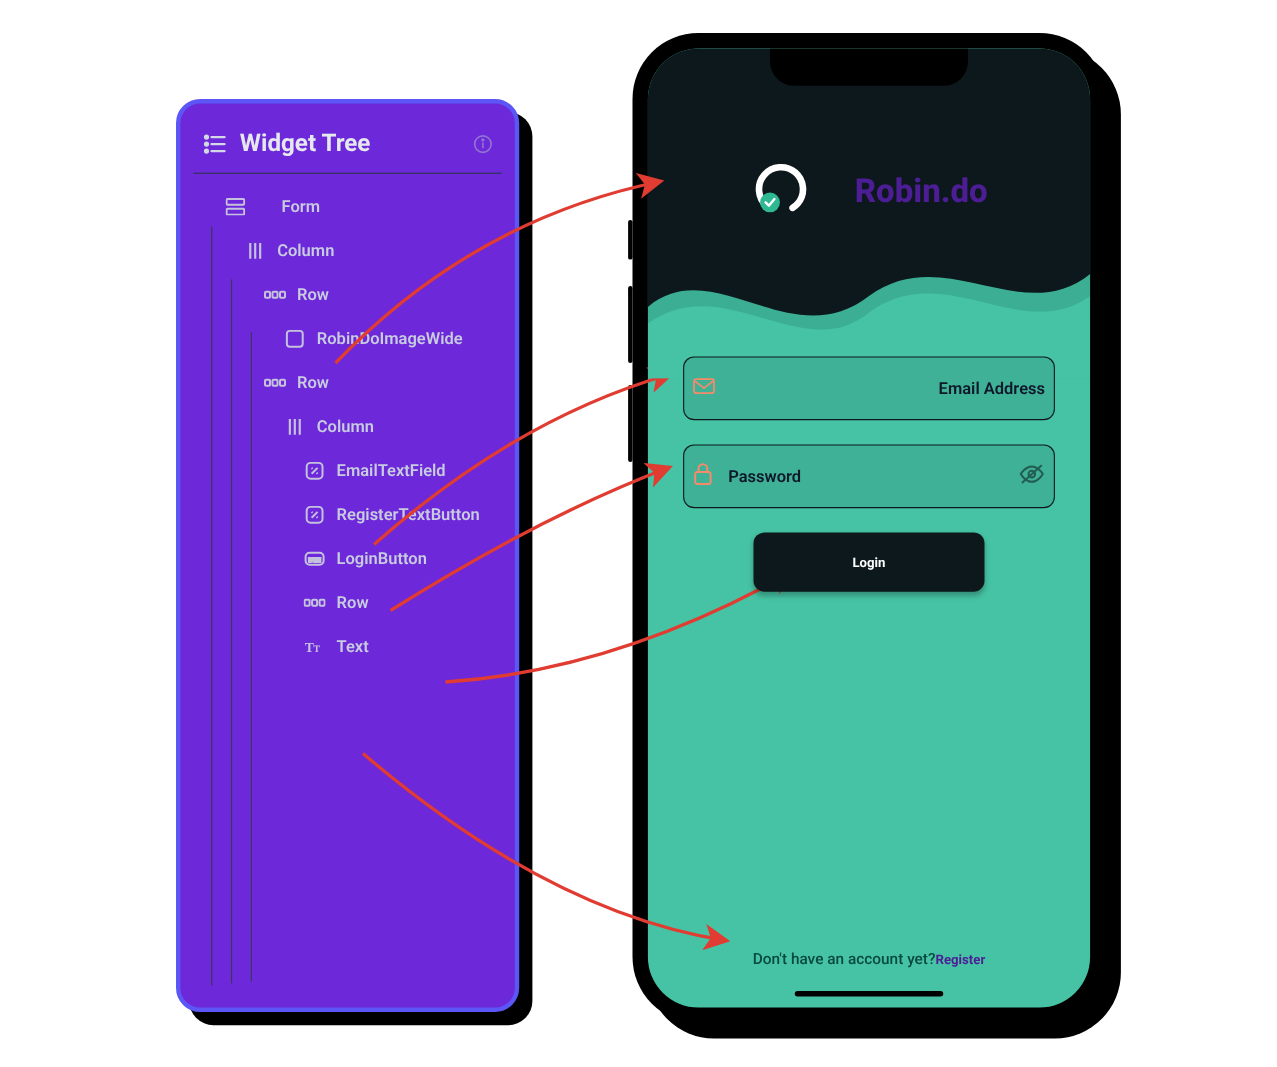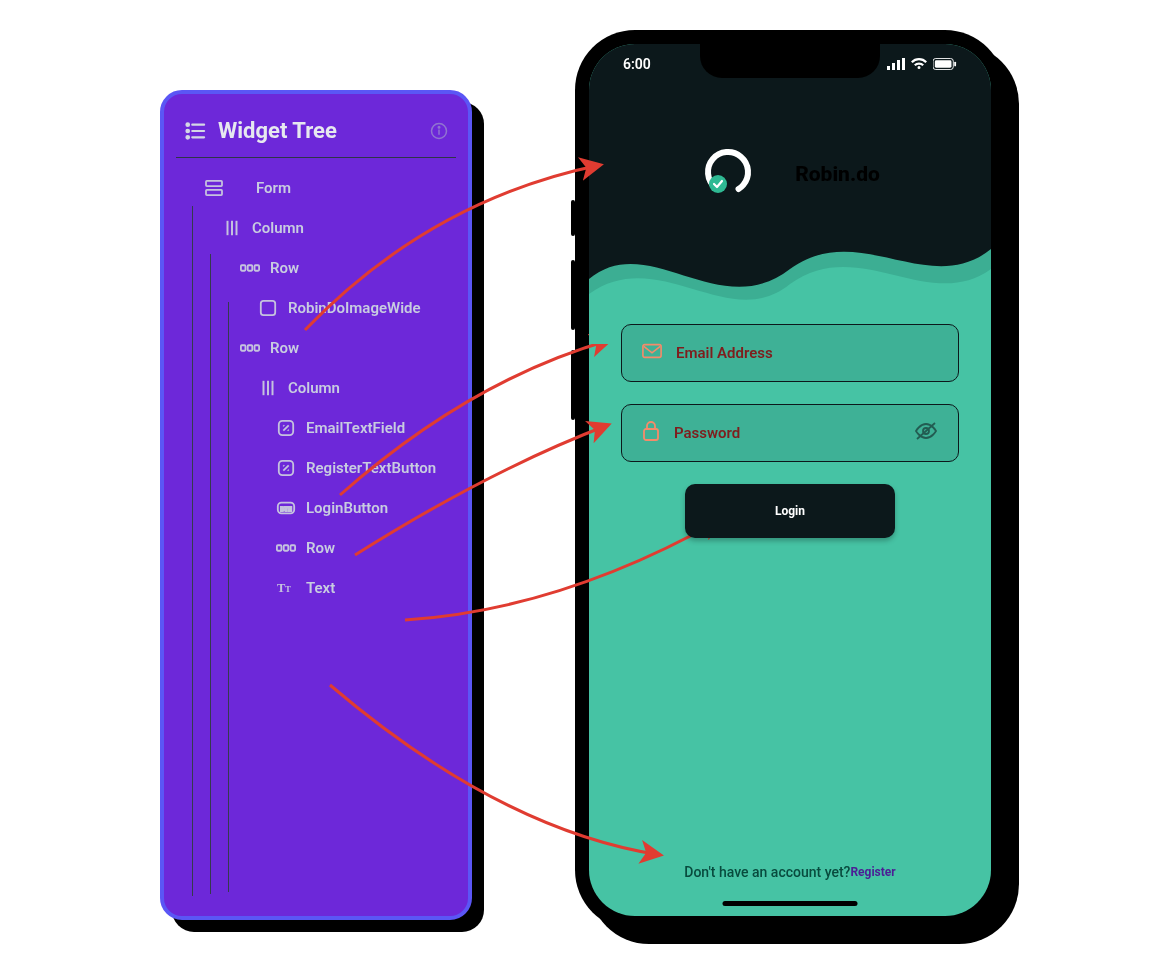--- a/index.html
+++ b/index.html
@@ -133,42 +133,43 @@
     position:absolute;
     top: 100px;
     left:0; right:0;
     display:flex;
     align-items:center;
     justify-content:center;
     gap: 16px;
     z-index:3;
   }
   .logo-row .brand {
-    font-size: 21px;
+    font-size: 30px;
     font-weight: 800;
-    color: #000000;
+    color: #4c1d95;
     margin-left: 23px;
   }
   .form-area {
     position:absolute;
     top: 280px;
     left: 32px; right:32px;
     z-index:3;
   }
   .field {
     border: 1.5px solid #0c181b;
     background: #3eb196;
     border-radius: 10px;
     height: 58px;
     display:flex;
     align-items:center;
-    padding: 0 20px;
+    padding: 0 8px;
     gap: 14px;
     margin-bottom: 22px;
-    color: #7f1d1d;
+    color: #0f172a;
+    justify-content: space-between;
   }
   .field .ph {
     font-size: 15px;
     font-weight:600;
   }
   .login-btn {
     background: #0c181b;
     color: #fff;
     font-size: 12px;
     font-weight: 700;
@@ -370,39 +371,20 @@
 </div>
 
 <div class="phone">
   <div class="side-btn" style="left:-4px; top:170px; width:4px; height:36px;"></div>
   <div class="side-btn" style="left:-4px; top:230px; width:4px; height:70px;"></div>
   <div class="side-btn" style="left:-4px; top:320px; width:4px; height:70px;"></div>
   <div class="side-btn" style="right:-4px; top:250px; width:4px; height:100px;"></div>
 
   <div class="screen">
     <div class="notch"></div>
-    <div class="status-bar">
-      <span>6:00</span>
-      <span class="staticons">
-        <svg width="18" height="12" viewBox="0 0 18 12">
-            <rect x="0" y="8" width="3" height="4" fill="#fff"></rect>
-            <rect x="5" y="5" width="3" height="7" fill="#fff"></rect>
-            <rect x="10" y="2" width="3" height="10" fill="#fff"></rect>
-            <rect x="15" y="0" width="3" height="12" fill="#fff"></rect>
-          </svg>
-        <svg width="16" height="12" viewBox="0 0 16 12" fill="#fff">
-            <path d="M8 11a1.5 1.5 0 100-3 1.5 1.5 0 000 3zM3 6.5a7 7 0 0110 0l-1.6 1.6a4.8 4.8 0 00-6.8 0L3 6.5zM0 3.5a11 11 0 0116 0L14.4 5a8.8 8.8 0 00-12.8 0L0 3.5z"></path>
-          </svg>
-        <svg width="24" height="12" viewBox="0 0 26 12">
-            <rect x="0" y="0" width="22" height="12" rx="3" fill="none" stroke="#fff" stroke-width="1"></rect>
-            <rect x="2" y="2" width="18" height="8" rx="1.5" fill="#fff"></rect>
-            <rect x="23" y="3.5" width="2" height="5" rx="1" fill="#fff"></rect>
-          </svg>
-      </span>
-    </div>
 
     <div class="topdark"></div>
     <svg class="wave" viewBox="0 0 402 120" preserveAspectRatio="none">
       <path d="M0,55 C60,5 130,100 201,45 C270,-5 340,75 402,25 L402,120 L0,120 Z" fill="#3cae93"></path>
       <path d="M0,70 C70,20 140,110 201,60 C270,10 340,90 402,45 L402,120 L0,120 Z" fill="#46c3a4"></path>
     </svg>
 
     <div class="logo-row">
       <span>
         <svg width="56" height="56" viewBox="0 0 56 56">

